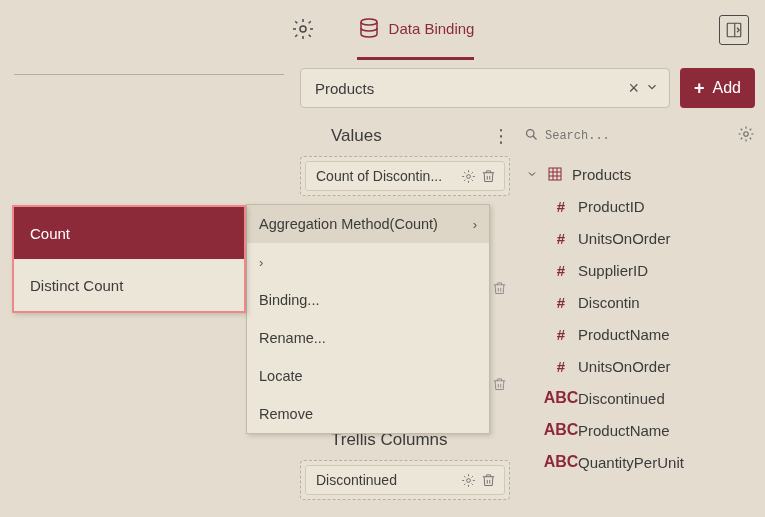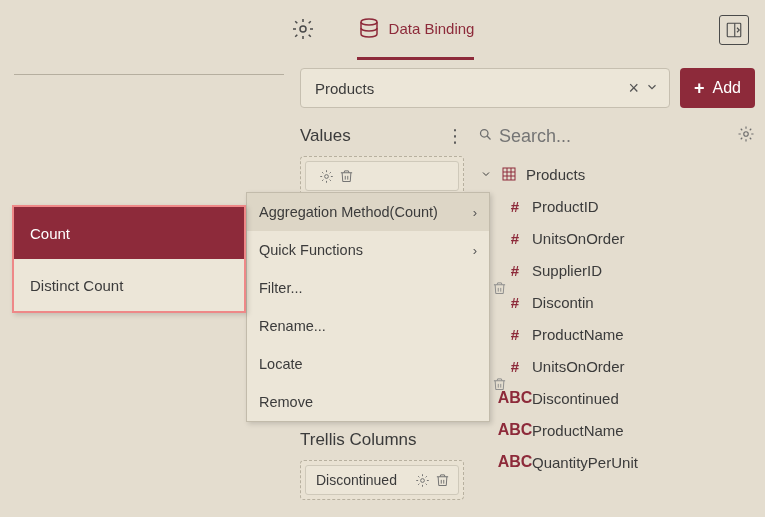--- a/index.html
+++ b/index.html
@@ -27,46 +27,46 @@
   .src-select .x{font-size:18px;color:#555;padding:0 6px;}
   .src-select .caret svg{width:14px;height:14px;stroke:#555;fill:none;stroke-width:2;}
   .add-btn{height:40px;background:#8d2a3a;color:#fff;border-radius:4px;display:flex;align-items:center;padding:0 14px;gap:8px;font-size:16px;}
   .add-btn .plus{font-size:18px;font-weight:bold;}
 
   .cols{display:flex;gap:14px;margin-top:14px;}
   .col-left{width:210px;}
   .col-right{flex:1;}
 
   .sect-head{display:flex;align-items:center;justify-content:space-between;height:28px;}
-  .sect-head .ttl{font-size:17px;color:#3b3b3b;}
+  .sect-head .ttl{font-size:17px;color:#3b3b3b;margin-left:31px;}
   .dots{font-size:18px;color:#555;}
 
   .well{border:1px dashed #b7b09f;border-radius:4px;background:#e9e2d3;padding:4px;margin-top:6px;}
   .pill{height:30px;background:#ece6d8;border:1px solid #cfc9ba;border-radius:3px;display:flex;align-items:center;padding:0 6px 0 10px;font-size:14px;color:#3b3b3b;}
   .pill .txt{flex:1;white-space:nowrap;overflow:hidden;text-overflow:ellipsis;}
   .pill .ic{width:20px;display:flex;align-items:center;justify-content:center;color:#6d6d6d;}
   .pill .ic svg{width:15px;height:15px;stroke:#6d6d6d;fill:none;stroke-width:1.5;}
 
   .search-row{display:flex;align-items:center;height:28px;gap:6px;color:#6d6d6d;}
   .search-row .mag svg{width:15px;height:15px;stroke:#6d6d6d;fill:none;stroke-width:2;}
-  .search-row input{flex:1;background:transparent;border:none;outline:none;font-size:18px;color:#3b3b3b;}
+  .search-row input{flex:1;background:transparent;border:none;outline:none;font-size:12px;color:#3b3b3b;font-family:Liberation Mono, monospace;}
   .search-row .gear svg{width:18px;height:18px;stroke:#6d6d6d;fill:none;stroke-width:1.5;}
 
   .tree{margin-top:8px;font-size:15px;color:#3b3b3b;}
   .tree-row{display:flex;align-items:center;height:32px;gap:8px;}
   .tree-row.root{padding-left:2px;}
   .tree-row.child{padding-left:28px;}
   .tree-row .caret svg{width:12px;height:12px;stroke:#3b3b3b;fill:none;stroke-width:2;}
   .tree-row .ficon{width:18px;display:flex;justify-content:center;}
   .tree-row .ficon.tbl svg{width:16px;height:16px;stroke:#8d2a3a;fill:none;stroke-width:1.5;}
   .tree-row .ficon.num{color:#8d2a3a;font-weight:bold;font-size:15px;}
   .tree-row .ficon.abc{color:#8d2a3a;font-size:16px;font-weight:bold;}
 
   
-  .ctx{position:absolute;left:246px;top:192px;width:244px;background:#ece6d8;border:1px solid #c2bbab;box-shadow:2px 2px 5px rgba(0,0,0,0.15);}
+  .ctx{position:absolute;left:246px;top:204px;width:244px;background:#ece6d8;border:1px solid #c2bbab;box-shadow:2px 2px 5px rgba(0,0,0,0.15);}
   .ctx-item{height:38px;display:flex;align-items:center;padding:0 12px;font-size:14.5px;color:#3b3b3b;justify-content:space-between;}
   .ctx-item.hover{background:#ddd6c6;}
   .ctx-item .arr{font-size:13px;color:#555;}
 
   
   .submenu{position:absolute;left:12px;top:205px;width:234px;background:#ece6d8;border:2px solid #e88;box-shadow:2px 2px 5px rgba(0,0,0,0.15);}
   .sub-item{height:52px;display:flex;align-items:center;padding:0 16px;font-size:15px;color:#3b3b3b;}
   .sub-item.sel{background:#8d2a3a;color:#fff;}
 
   
@@ -126,20 +126,21 @@
 
   <div class="cols">
 
     <div class="col-left">
       <div class="sect-head">
         <span class="ttl">Values</span>
         <span class="dots">⋮</span>
       </div>
       <div class="well">
         <div class="pill">
+          <span class="txt">Count of Discontin...</span>
           <span class="ic">
               <svg viewBox="0 0 24 24">
                 <circle cx="12" cy="12" r="3"></circle>
                 <path d="M12 2v3M12 19v3M2 12h3M19 12h3M5 5l2 2M17 17l2 2M5 19l2-2M17 7l2-2"></path>
               </svg>
             </span>
           <span class="ic">
               <svg viewBox="0 0 24 24">
                 <polyline points="3 6 5 6 21 6"></polyline>
                 <path d="M19 6l-1 14H6L5 6"></path>
@@ -263,25 +264,24 @@
       <path d="M8 6l1-3h6l1 3"></path>
     </svg>
   </div>
 
 <div class="ctx">
   <div class="ctx-item hover">
     <span>Aggregation Method(Count)</span>
     <span class="arr">›</span>
   </div>
   <div class="ctx-item">
-    <span>Quick Functions</span>
     <span class="arr">›</span>
   </div>
   <div class="ctx-item">
-    <span>Filter...</span>
+    <span>Binding...</span>
   </div>
   <div class="ctx-item">
     <span>Rename...</span>
   </div>
   <div class="ctx-item">
     <span>Locate</span>
   </div>
   <div class="ctx-item">
     <span>Remove</span>
   </div>

